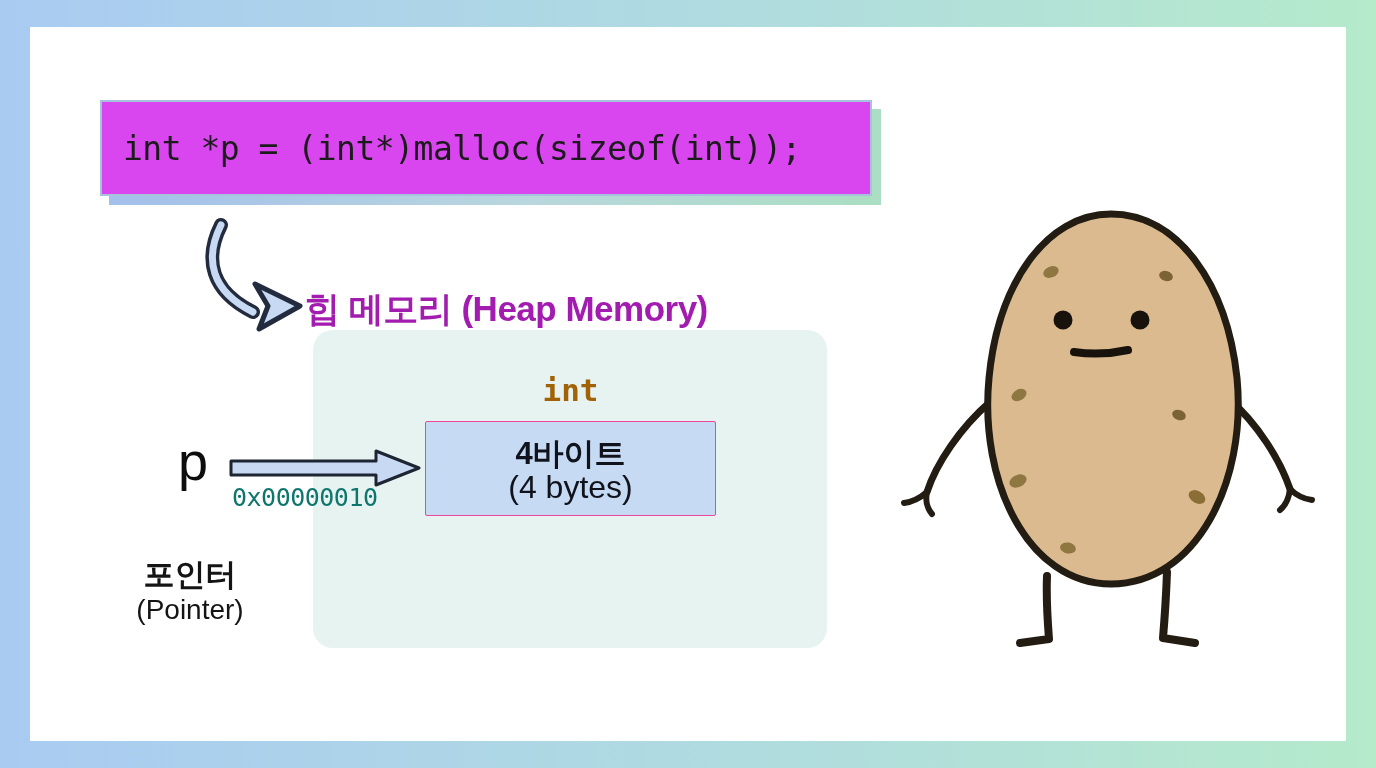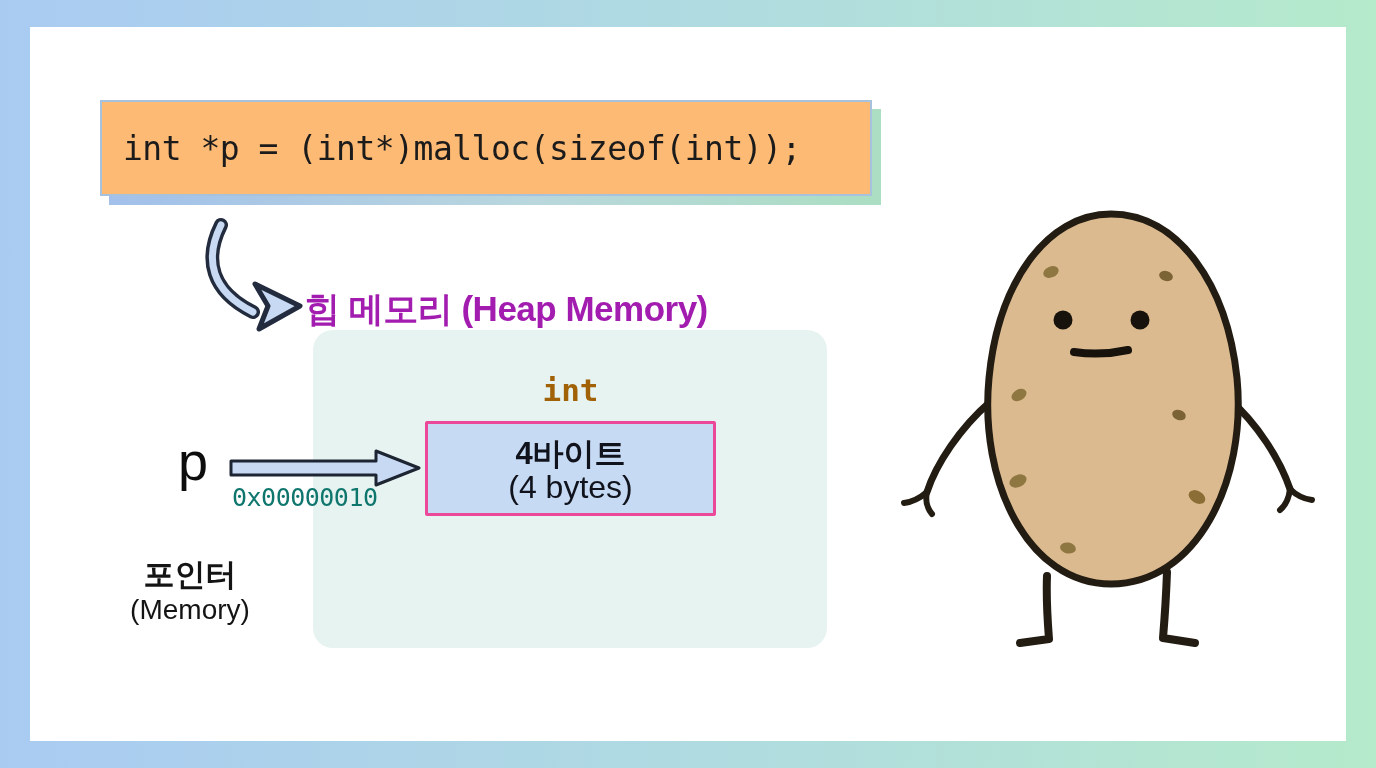--- a/index.html
+++ b/index.html
@@ -13,21 +13,21 @@
     position:absolute; left:30px; top:27px; right:30px; bottom:27px;
     background:#ffffff;
   }
   
   .code-shadow {
     position:absolute; left:109px; top:109px; width:772px; height:96px;
     background:linear-gradient(90deg,#a2c0ea 0%,#b9d7dd 55%,#abdec2 100%);
   }
   .code-box {
     position:absolute; left:100px; top:100px; width:772px; height:96px;
-    background:#fdba74; border:2px solid #a7c2dc;
+    background:#d946ef; border:2px solid #a7c2dc;
     display:flex; align-items:center; padding-left:21px;
   }
   .code-text {
     font-family:"DejaVu Sans Mono","Liberation Mono",monospace;
     font-size:33px; letter-spacing:-0.5px; color:#1b1b1b; white-space:pre;
   }
   
   .curved-arrow { position:absolute; left:196px; top:217px; }
   
   .heap-title {
@@ -39,21 +39,21 @@
     position:absolute; left:313px; top:330px; width:514px; height:318px;
     background:#e6f3f1; border-radius:20px;
   }
   .int-label {
     position:absolute; left:425px; top:372px; width:291px; text-align:center;
     font-family:"DejaVu Sans Mono","Liberation Mono",monospace;
     font-size:31px; font-weight:600; color:#a16207;
   }
   .mem-block {
     position:absolute; left:425px; top:421px; width:291px; height:95px;
-    background:#c7daf4; border:3px solid #ec4899; border-radius:2px;
+    background:#c7daf4; border:1px solid #ec4899; border-radius:2px;
     display:flex; flex-direction:column; align-items:center; justify-content:center;
   }
   .mem-block .kr { font-size:31px; font-weight:600; line-height:36px; color:#10131c; }
   .mem-block .en { font-size:32px; font-weight:400; line-height:30px; color:#10131c; }
   
   .p-name {
     position:absolute; left:178px; top:430px; font-size:54px; font-weight:500;
     color:#0d0d0d;
   }
   .pointer-arrow { position:absolute; left:228px; top:448px; }
@@ -105,21 +105,21 @@
 <div class="p-name">p</div>
 
 <svg class="pointer-arrow" width="196" height="40" viewBox="0 0 196 40">
   <polygon points="3,13 148,13 148,3 191,20 148,37 148,27 3,27" stroke="#1d2432" stroke-width="3" stroke-linejoin="round" fill="#c8daf3"></polygon>
 </svg>
 
 <div class="addr">0x00000010</div>
 
 <div class="pointer-caption">
   <div class="kr">포인터</div>
-  <div class="en">(Memory)</div>
+  <div class="en">(Pointer)</div>
 </div>
 
 <div class="block-caption">
 </div>
 
 <svg class="potato" width="424" height="474" viewBox="0 0 424 474">
 
   <path d="M92,210 C 62,236 38,272 29,300" fill="none" stroke="#221c12" stroke-width="7" stroke-linecap="round"></path>
   <path d="M29,300 C 21,307 14,310 6,311" fill="none" stroke="#221c12" stroke-width="6" stroke-linecap="round"></path>
   <path d="M29,300 C 27,309 29,316 34,322" fill="none" stroke="#221c12" stroke-width="6" stroke-linecap="round"></path>

